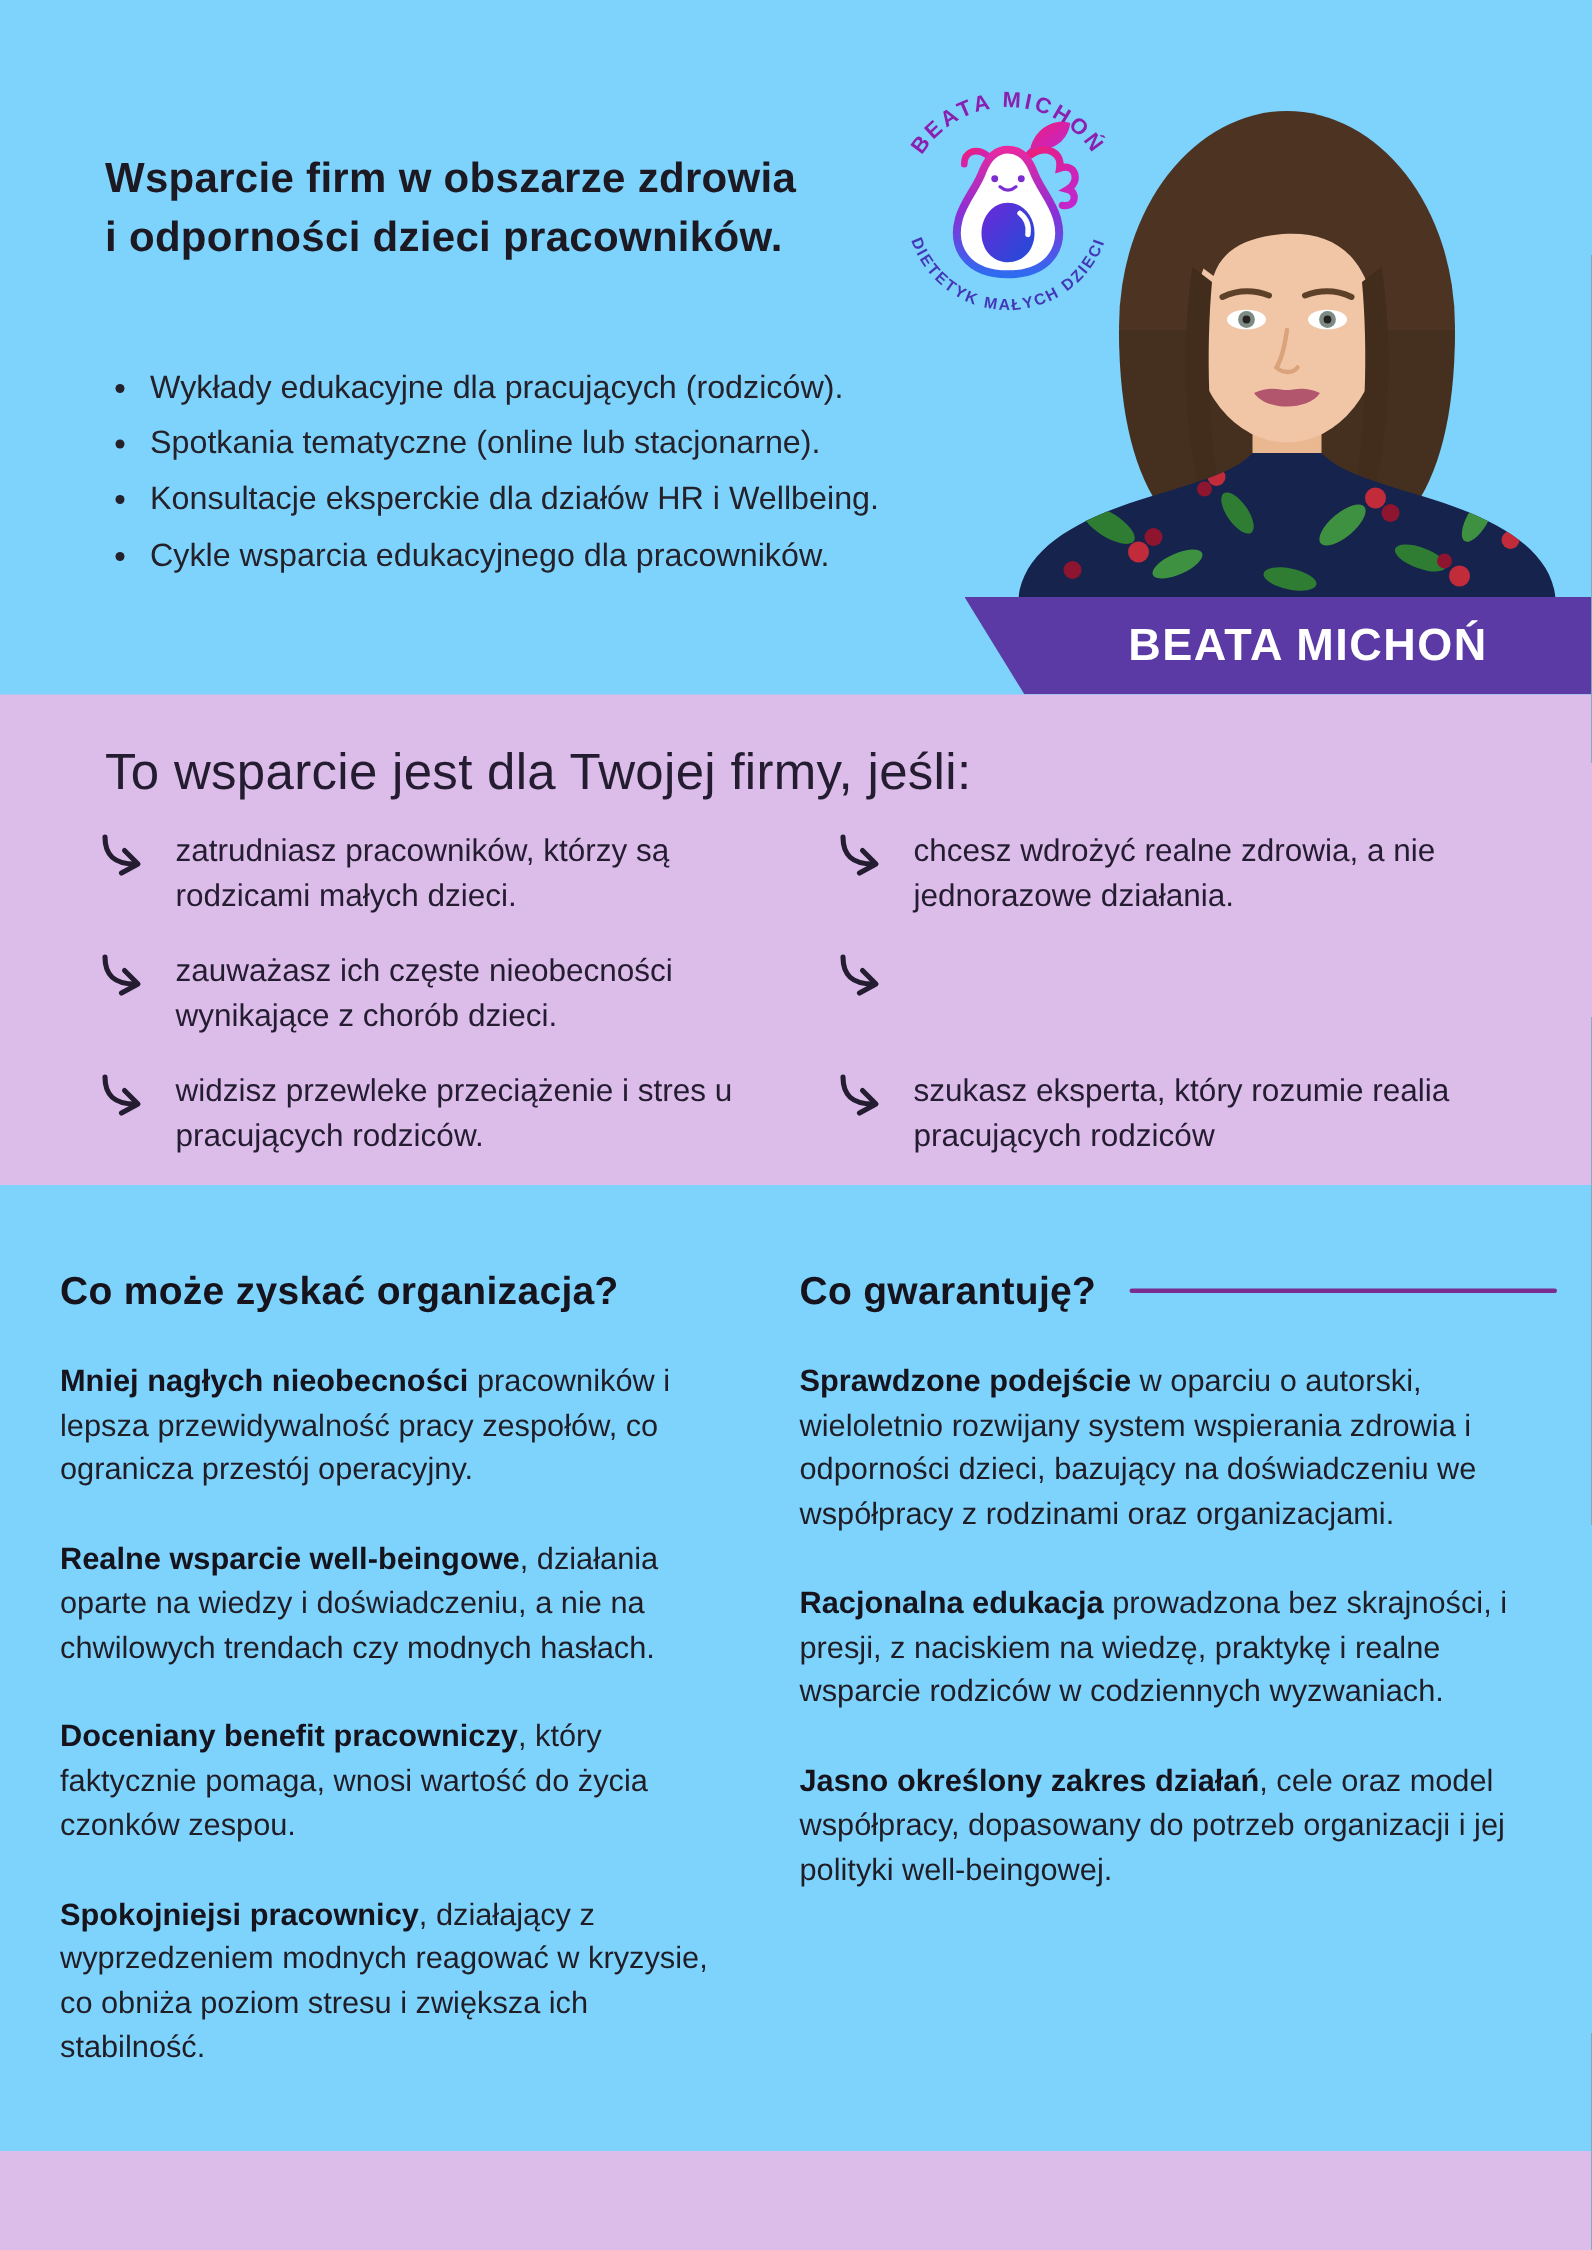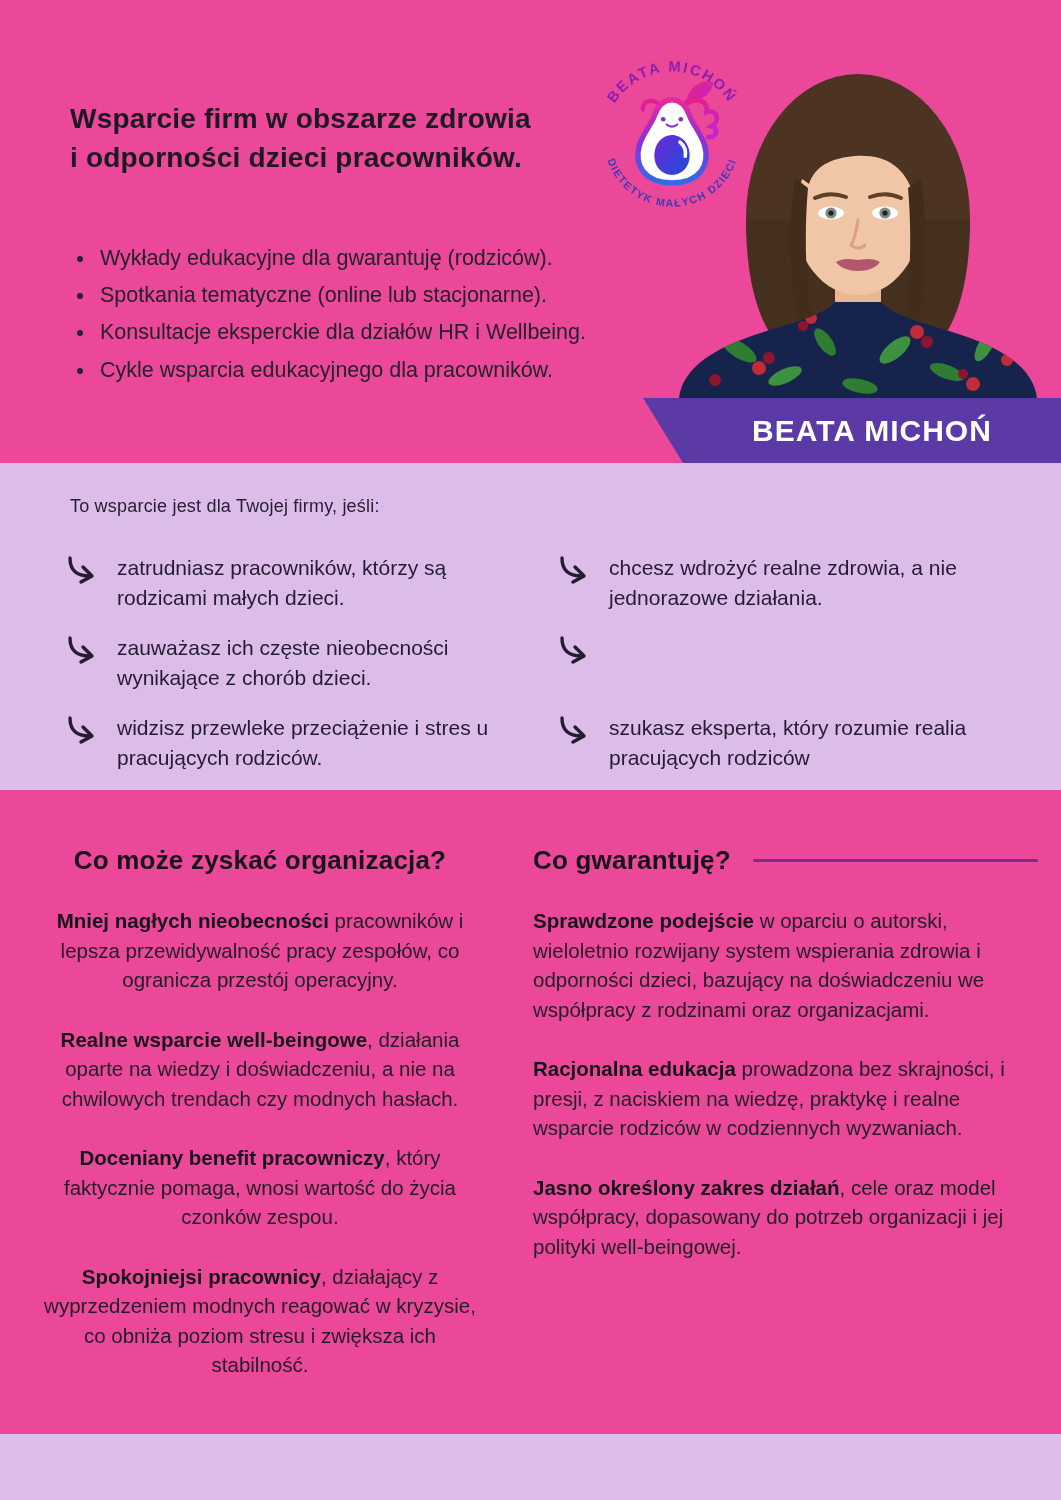--- a/index.html
+++ b/index.html
@@ -7,21 +7,21 @@
     --lavender:#dcbce9;
     --rule-purple:#7b2d8f;
     --text-dark:#1e1a26;
     --logo-purple:#8b1fb0;
     --logo-blue:#4338b8;
   }
   *{box-sizing:border-box;margin:0;padding:0;}
   html,body{background:#888;}
   body{font-family:"Liberation Sans",sans-serif;color:var(--text-dark);}
   .page{
-    position:relative;width:1061px;height:1500px;background:#ec4899;
+    position:relative;width:1061px;height:1500px;background:#7dd3fc;
     margin:0 auto;overflow:hidden;
   }
   
   .intro-title{
     position:absolute;left:70px;top:100px;width:590px;
     font-size:28px;font-weight:800;line-height:1.38;color:#1c1923;
     letter-spacing:.2px;
   }
   .intro-bullets{
     position:absolute;left:96px;top:240px;width:560px;
@@ -41,38 +41,38 @@
   .name-banner span{
     color:#fff;font-size:30px;font-weight:800;letter-spacing:1px;
   }
   
   .qualify-band{
     position:absolute;left:0;right:0;top:463px;height:327px;
     background:var(--lavender);
   }
   .qualify-heading{
     position:absolute;left:70px;top:33px;
-    font-size:18px;font-weight:500;color:#241c31;letter-spacing:.2px;
+    font-size:34px;font-weight:500;color:#241c31;letter-spacing:.2px;
   }
   .qualify-grid{
     position:absolute;left:62px;top:90px;
     display:grid;grid-auto-flow:column;
     grid-template-rows:repeat(3,auto);
     grid-template-columns:472px 460px;
     row-gap:24px;column-gap:6px;gap:20px;
   }
   .q-item{display:flex;gap:15px;align-items:flex-start;}
   .q-item svg{flex:0 0 auto;margin-top:2px;}
   .q-item p{font-size:21px;line-height:1.43;color:#241c31;max-width:380px;}
   
   .main-cols{
     position:absolute;left:40px;top:845px;width:1000px;
     display:flex;gap:53px;
   }
-  .col-left{width:440px;flex:0 0 auto;text-align:center;}
+  .col-left{width:440px;flex:0 0 auto;}
   .col-right{width:505px;flex:0 0 auto;}
   .col-heading{
     font-size:26px;font-weight:800;color:#16131c;letter-spacing:.2px;
     margin-bottom:30px;
   }
   .heading-row{display:flex;align-items:center;gap:22px;margin-bottom:30px;}
   .heading-row .col-heading{margin-bottom:0;}
   .heading-rule{flex:1;height:3px;background:var(--rule-purple);border-radius:2px;}
   .para{font-size:20.5px;line-height:1.44;color:#211d27;margin-bottom:30px;}
   .para strong{font-weight:800;color:#16131c;}
@@ -86,21 +86,21 @@
 <body>
 
 <div class="page">
 
   <h1 class="intro-title">
     <span>Wsparcie firm w obszarze zdrowia</span><br>
     <span>i odporności dzieci pracowników.</span>
   </h1>
 
   <ul class="intro-bullets">
-    <li>Wykłady edukacyjne dla gwarantuję (rodziców).</li>
+    <li>Wykłady edukacyjne dla pracujących (rodziców).</li>
     <li>Spotkania tematyczne (online lub stacjonarne).</li>
     <li>Konsultacje eksperckie dla działów HR i Wellbeing.</li>
     <li>Cykle wsparcia edukacyjnego dla pracowników.</li>
   </ul>
 
   <div class="logo-wrap">
     <svg width="168" height="172" viewBox="0 0 190 190" xmlns="http://www.w3.org/2000/svg" xmlns:xlink="http://www.w3.org/1999/xlink">
       <defs>
         <linearGradient id="lg1" x1="0" y1="0" x2="0" y2="1">
           <stop offset="0" stop-color="#e829a0"></stop>

